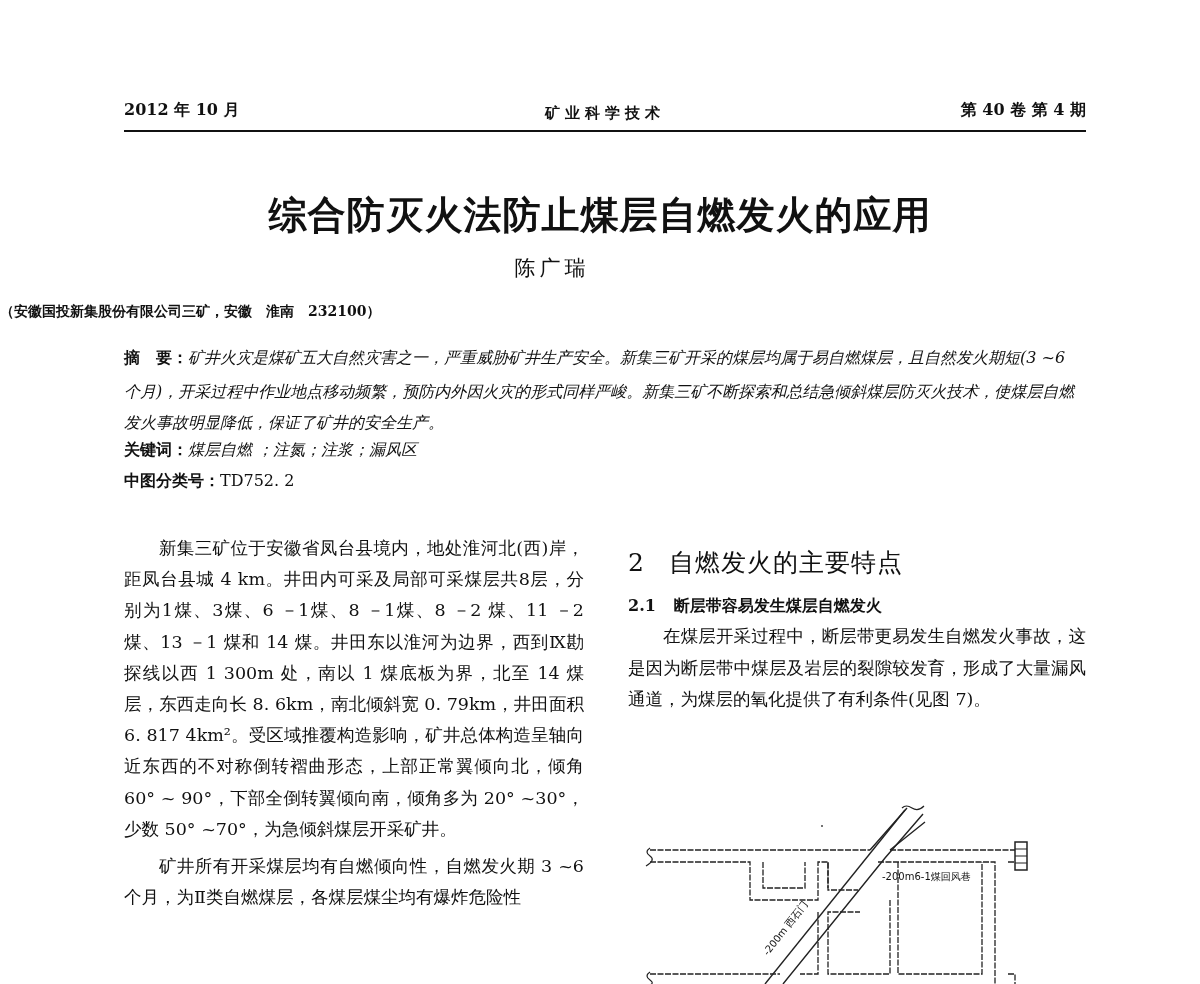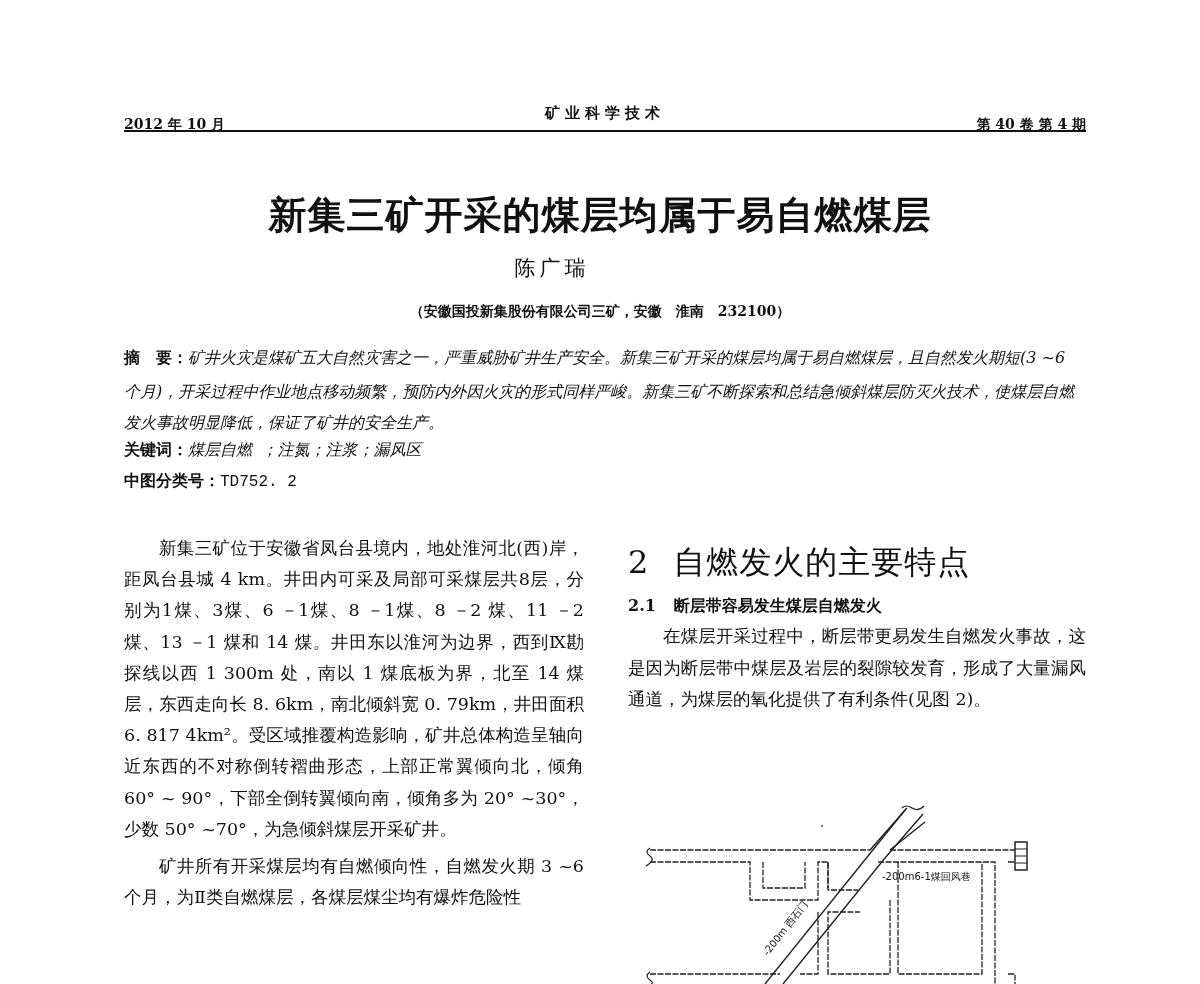--- a/index.html
+++ b/index.html
@@ -1,57 +1,57 @@
 <!DOCTYPE html>
 <html><head>
 <meta charset="utf-8">
 <style>
   html, body { margin: 0; padding: 0; background: #ffffff; }
   body { width: 1200px; height: 984px; position: relative; overflow: hidden;
          font-family: "DejaVu Serif", "Liberation Serif", serif; color: #111; }
   .header { position: absolute; left: 124px; top: 96px; width: 962px; height: 34px; }
-  .header span { position: absolute; top: 20px; font-size: 14px; font-weight: bold; }
+  .header span { position: absolute; top: 4px; font-size: 16px; font-weight: bold; }
   .hdr-left { left: 0; }
   .hdr-center { left: 0; right: 0; text-align: center; font-size: 15px !important; top: 8px !important; letter-spacing: 5px; }
   .hdr-right { right: 0; }
   .header-rule { position: absolute; left: 124px; top: 130px; width: 962px; height: 2px; background: #111; }
   .title { position: absolute; left: 0; width: 1200px; top: 190px; text-align: center;
            font-size: 38px; font-weight: bold; letter-spacing: 1px; }
   .author { position: absolute; left: 0; width: 1104px; top: 254px; text-align: center; font-size: 21px; letter-spacing: 4px; }
-  .affil { position: absolute; left: 0; width: 1200px; top: 303px; text-align: center; font-size: 14px; font-weight: bold; }
+  .affil { position: absolute; left: 0; width: 1200px; top: 303px; font-size: 14px; font-weight: bold; }
   .abstract { position: absolute; left: 124px; top: 342px; width: 962px; font-size: 16px; line-height: 31.5px; font-style: italic; }
   .abstract b { font-style: normal; font-family: Liberation Mono, monospace; }
-  .meta-line { position: absolute; left: 124px; font-size: 16px; font-family: Liberation Mono, monospace; }
+  .meta-line { position: absolute; left: 124px; font-size: 16px; }
   .meta-line b { font-weight: bold; font-style: normal; }
   .kw { top: 440px; font-style: italic; }
   .cls { top: 471px; }
   .col { position: absolute; font-size: 17.5px; line-height: 31.2px; text-align: justify; }
   .col-left { left: 124px; top: 533px; width: 460px; }
   .col-right { left: 628px; top: 533px; width: 458px; }
   .col p { margin: 0; }
   .indent { text-indent: 2em; }
-  .sec-title { font-size: 32px; margin: 14px 0 12px 0 !important; letter-spacing: 1px; }
+  .sec-title { font-size: 25px; margin: 14px 0 12px 0 !important; letter-spacing: 1px; }
   .sec-title .num { margin-right: 24px; }
   .subsec { font-weight: bold; font-size: 16px; margin-top: 2px !important; }
   .subsec .num { margin-right: 18px; }
   .figure { position: absolute; left: 620px; top: 800px; width: 440px; height: 184px; }
   .fig-label { position: absolute; font-size: 10px; font-family: "DejaVu Sans", sans-serif; white-space: nowrap; }
   .dot { position: absolute; width: 2px; height: 2px; background: #444; border-radius: 1px; }
 </style>
 </head>
 <body>
 
 <div class="header">
   <span class="hdr-left">2012 年 10 月</span>
   <span class="hdr-center">矿业科学技术</span>
   <span class="hdr-right">第 40 卷 第 4 期</span>
 </div>
 <div class="header-rule"></div>
 
-<div class="title">新集三矿开采的煤层均属于易自燃煤层</div>
+<div class="title">综合防灭火法防止煤层自燃发火的应用</div>
 <div class="author">陈广瑞</div>
 <div class="affil">（安徽国投新集股份有限公司三矿，安徽　淮南　232100）</div>
 
 <div class="abstract">
   <b>摘　要：</b><span>矿井火灾是煤矿五大自然灾害之一，严重威胁矿井生产安全。新集三矿开采的煤层均属于易自燃煤层，且自然发火期短(3 ~6 个月)，开采过程中作业地点移动频繁，预防内外因火灾的形式同样严峻。新集三矿不断探索和总结急倾斜煤层防灭火技术，使煤层自燃发火事故明显降低，保证了矿井的安全生产。</span>
 </div>
 
 <div class="meta-line kw">
   <b>关键词：</b><span>煤层自燃 ；注氮；注浆；漏风区</span>
 </div>
@@ -64,21 +64,21 @@
   <p class="indent" style="margin-top:6px">矿井所有开采煤层均有自燃倾向性，自燃发火期 3 ~6 个月，为Ⅱ类自燃煤层，各煤层煤尘均有爆炸危险性</p>
 </div>
 
 <div class="col col-right">
   <p class="sec-title">
     <span class="num">2</span><span>自燃发火的主要特点</span>
   </p>
   <p class="subsec">
     <span class="num">2.1</span><span>断层带容易发生煤层自燃发火</span>
   </p>
-  <p class="indent">在煤层开采过程中，断层带更易发生自燃发火事故，这是因为断层带中煤层及岩层的裂隙较发育，形成了大量漏风通道，为煤层的氧化提供了有利条件(见图 2)。</p>
+  <p class="indent">在煤层开采过程中，断层带更易发生自燃发火事故，这是因为断层带中煤层及岩层的裂隙较发育，形成了大量漏风通道，为煤层的氧化提供了有利条件(见图 7)。</p>
 </div>
 
 <div class="figure">
   <svg width="440" height="184" viewBox="0 0 440 184">
     <g fill="none" stroke="#222" stroke-width="1.3" stroke-dasharray="6 1.5">
 
       <path d="M30 50 L250 50 M270 50 L395 50"></path>
       <path d="M30 62 L130 62 L130 100 L198 100 L198 62 L208 62 L208 90 L238 90"></path>
       <path d="M258 62 L375 62 L375 184 M388 62 L395 62"></path>
 

